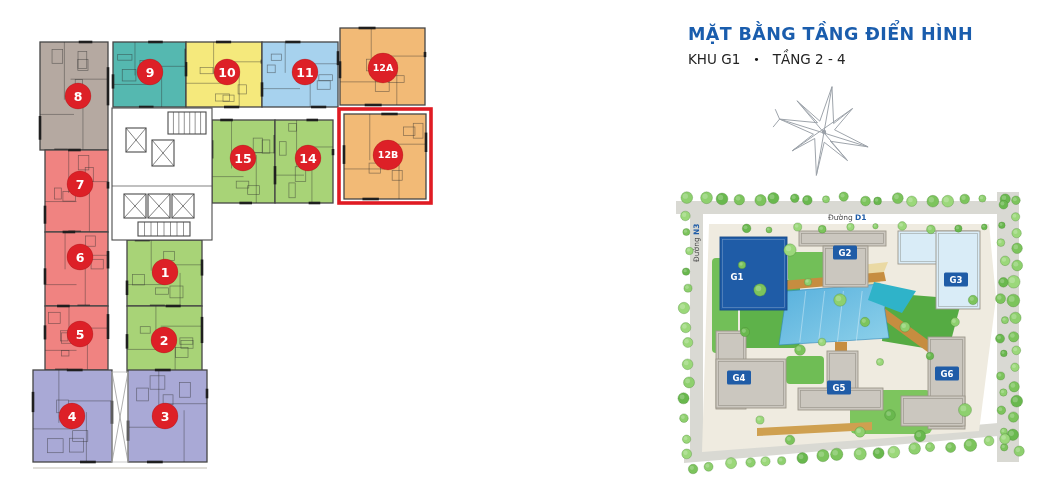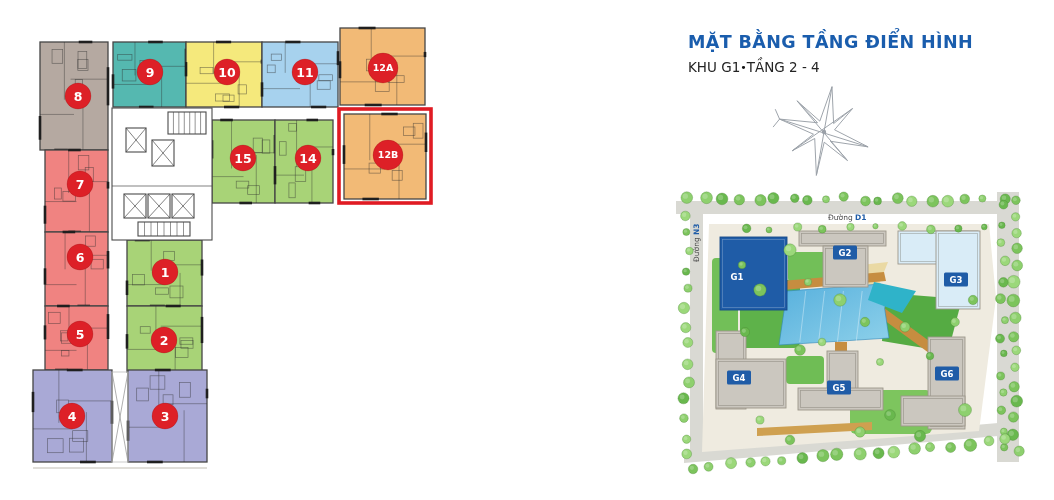--- a/index.html
+++ b/index.html
@@ -1,20 +1,20 @@
 <!DOCTYPE html>
 <html><head>
 <meta charset="utf-8">
 <style>
   html,body{margin:0;padding:0;background:#fff;}
   .canvas{position:relative;width:1054px;height:500px;background:#ffffff;overflow:hidden;
           font-family:"DejaVu Sans","Liberation Sans",sans-serif;}
-  .hdr{position:absolute;left:688px;top:32px;}
+  .hdr{position:absolute;left:688px;top:24px;}
   .hdr .title{font-size:17.5px;font-weight:bold;color:#1a5dad;letter-spacing:.4px;margin:0;}
-  .hdr .sub{margin-top:7px;font-size:13.5px;color:#232323;display:flex;align-items:center;}
+  .hdr .sub{margin-top:7px;font-size:13.5px;color:#232323;display:flex;align-items:center;gap:13px;}
   .hdr .sub .dot{font-size:11px;color:#111;}
   svg text{font-family:"DejaVu Sans","Liberation Sans",sans-serif;}
   .abs{position:absolute;}
 </style>
 </head>
 <body>
 
 <div class="canvas">
 
   <svg id="floorplan" class="abs" style="left:0;top:0;width:460px;height:500px" viewBox="0 0 460 500">

